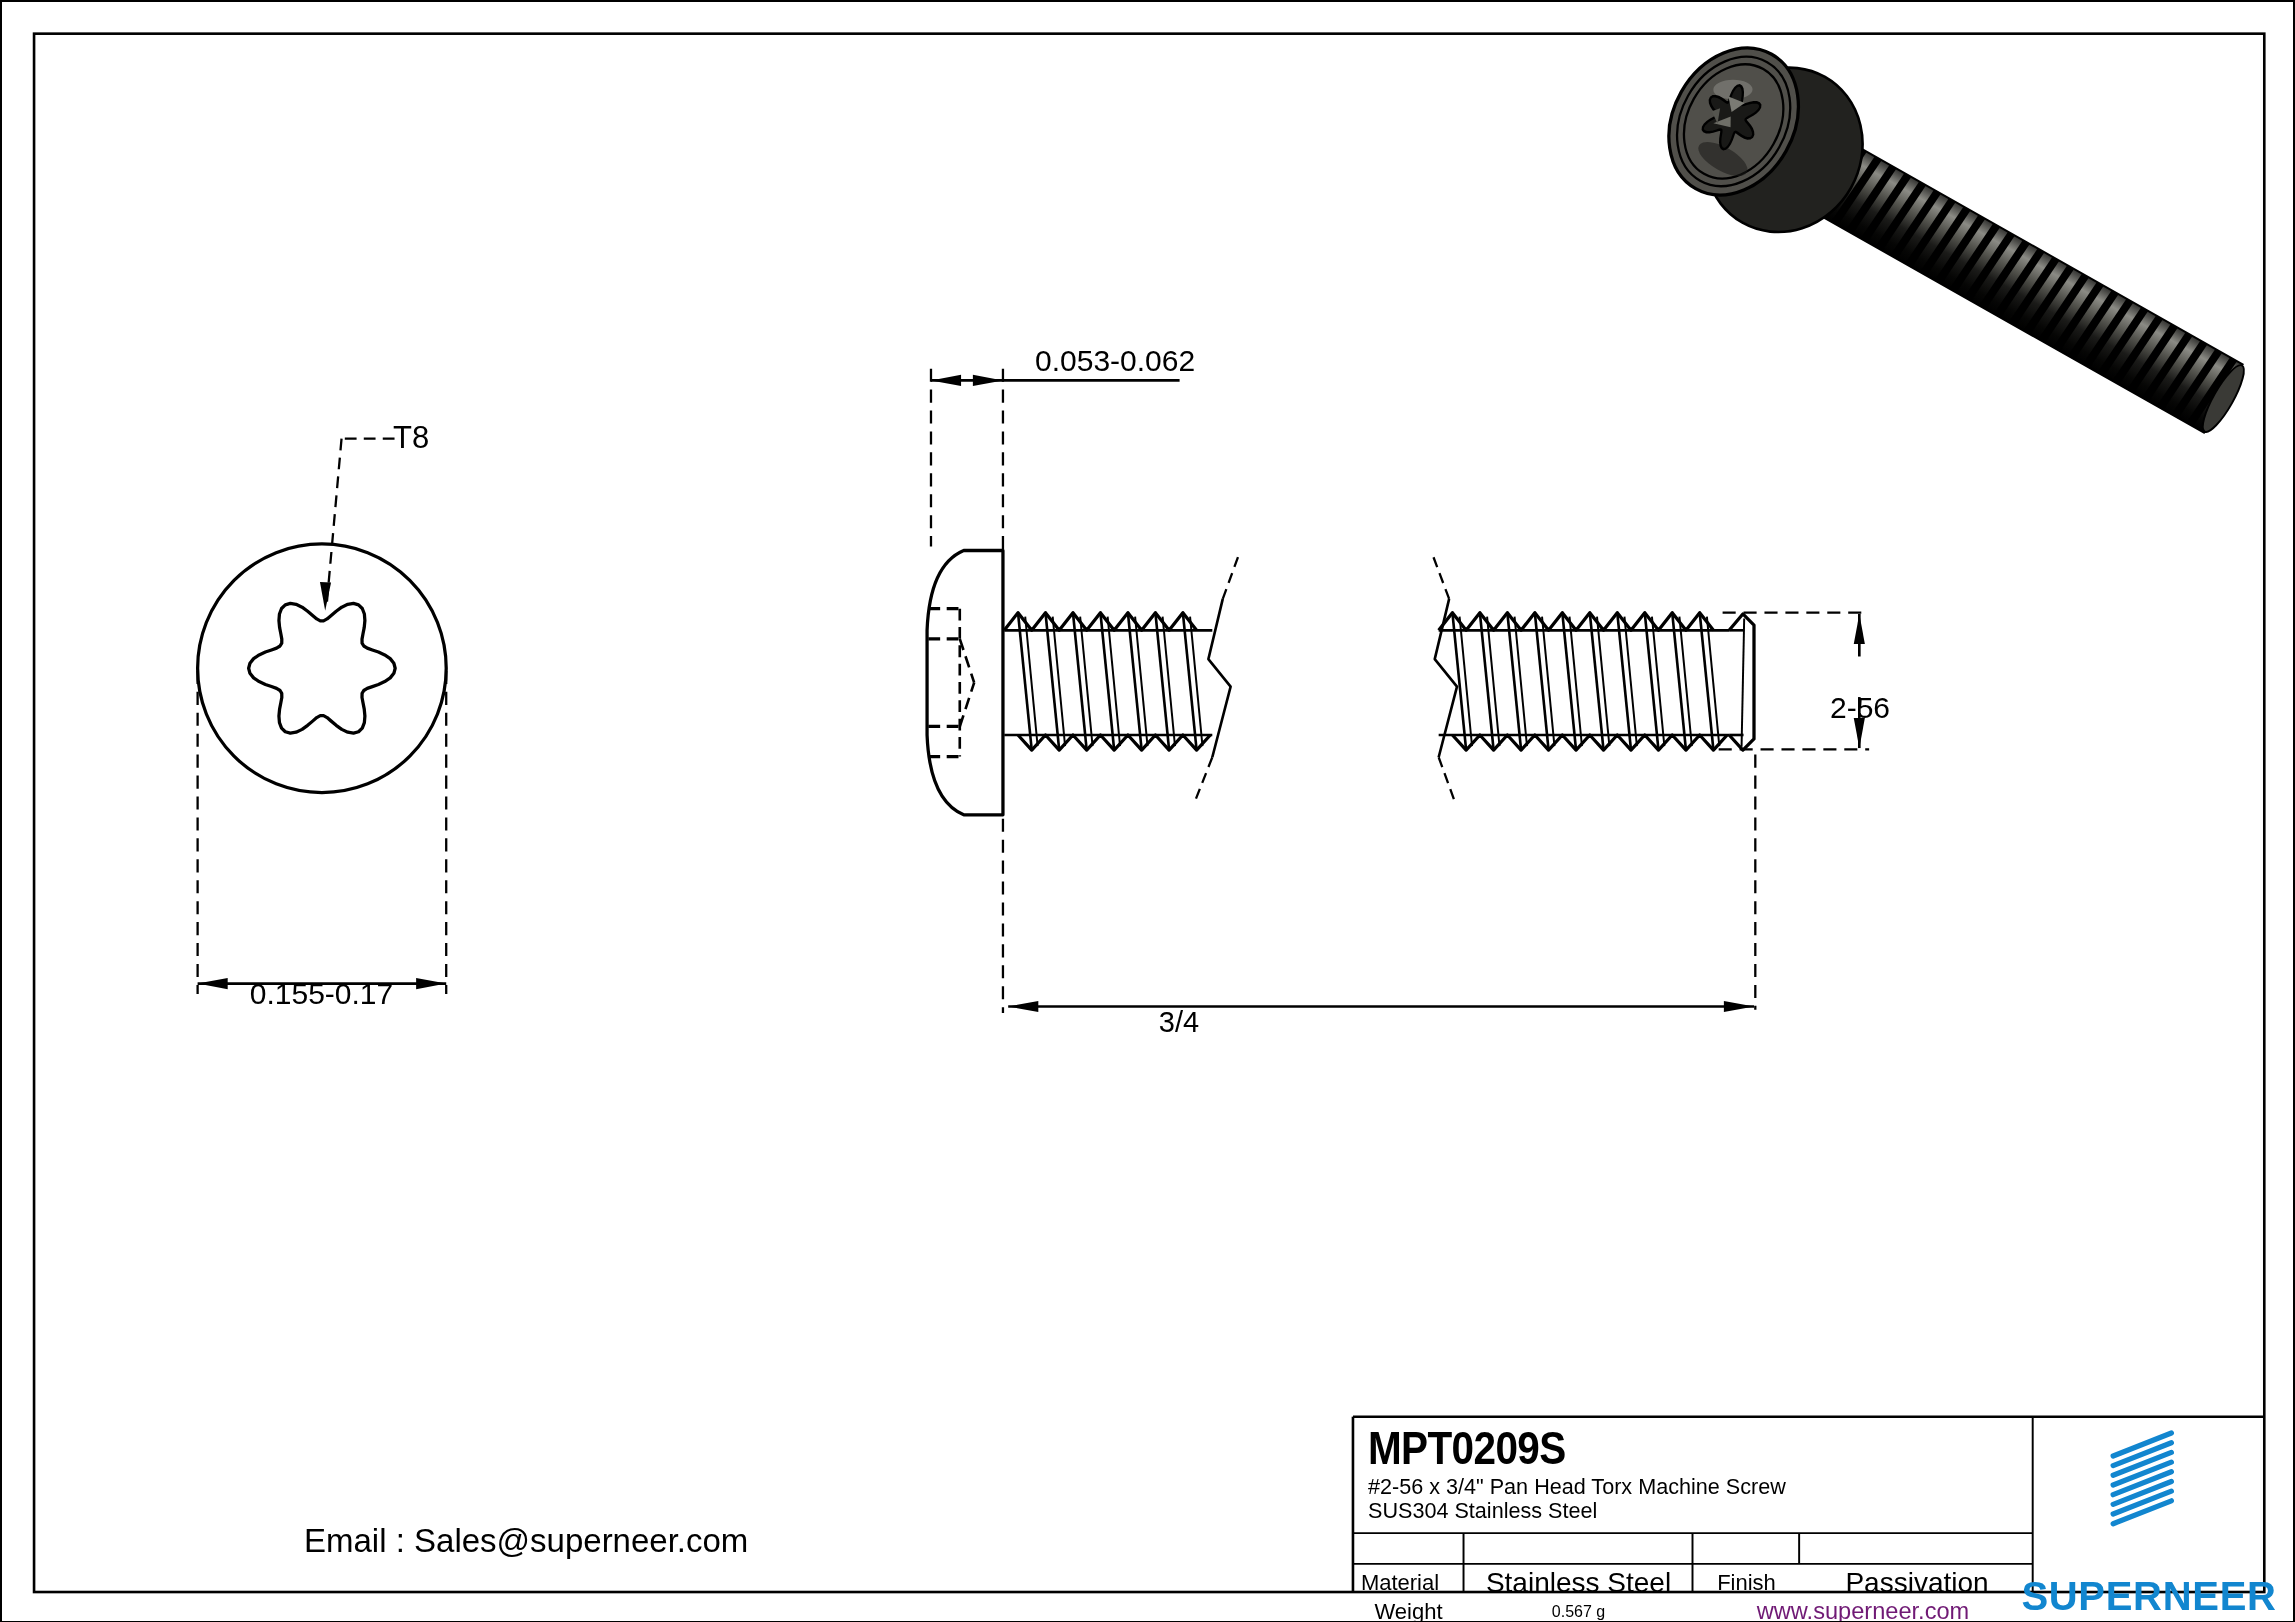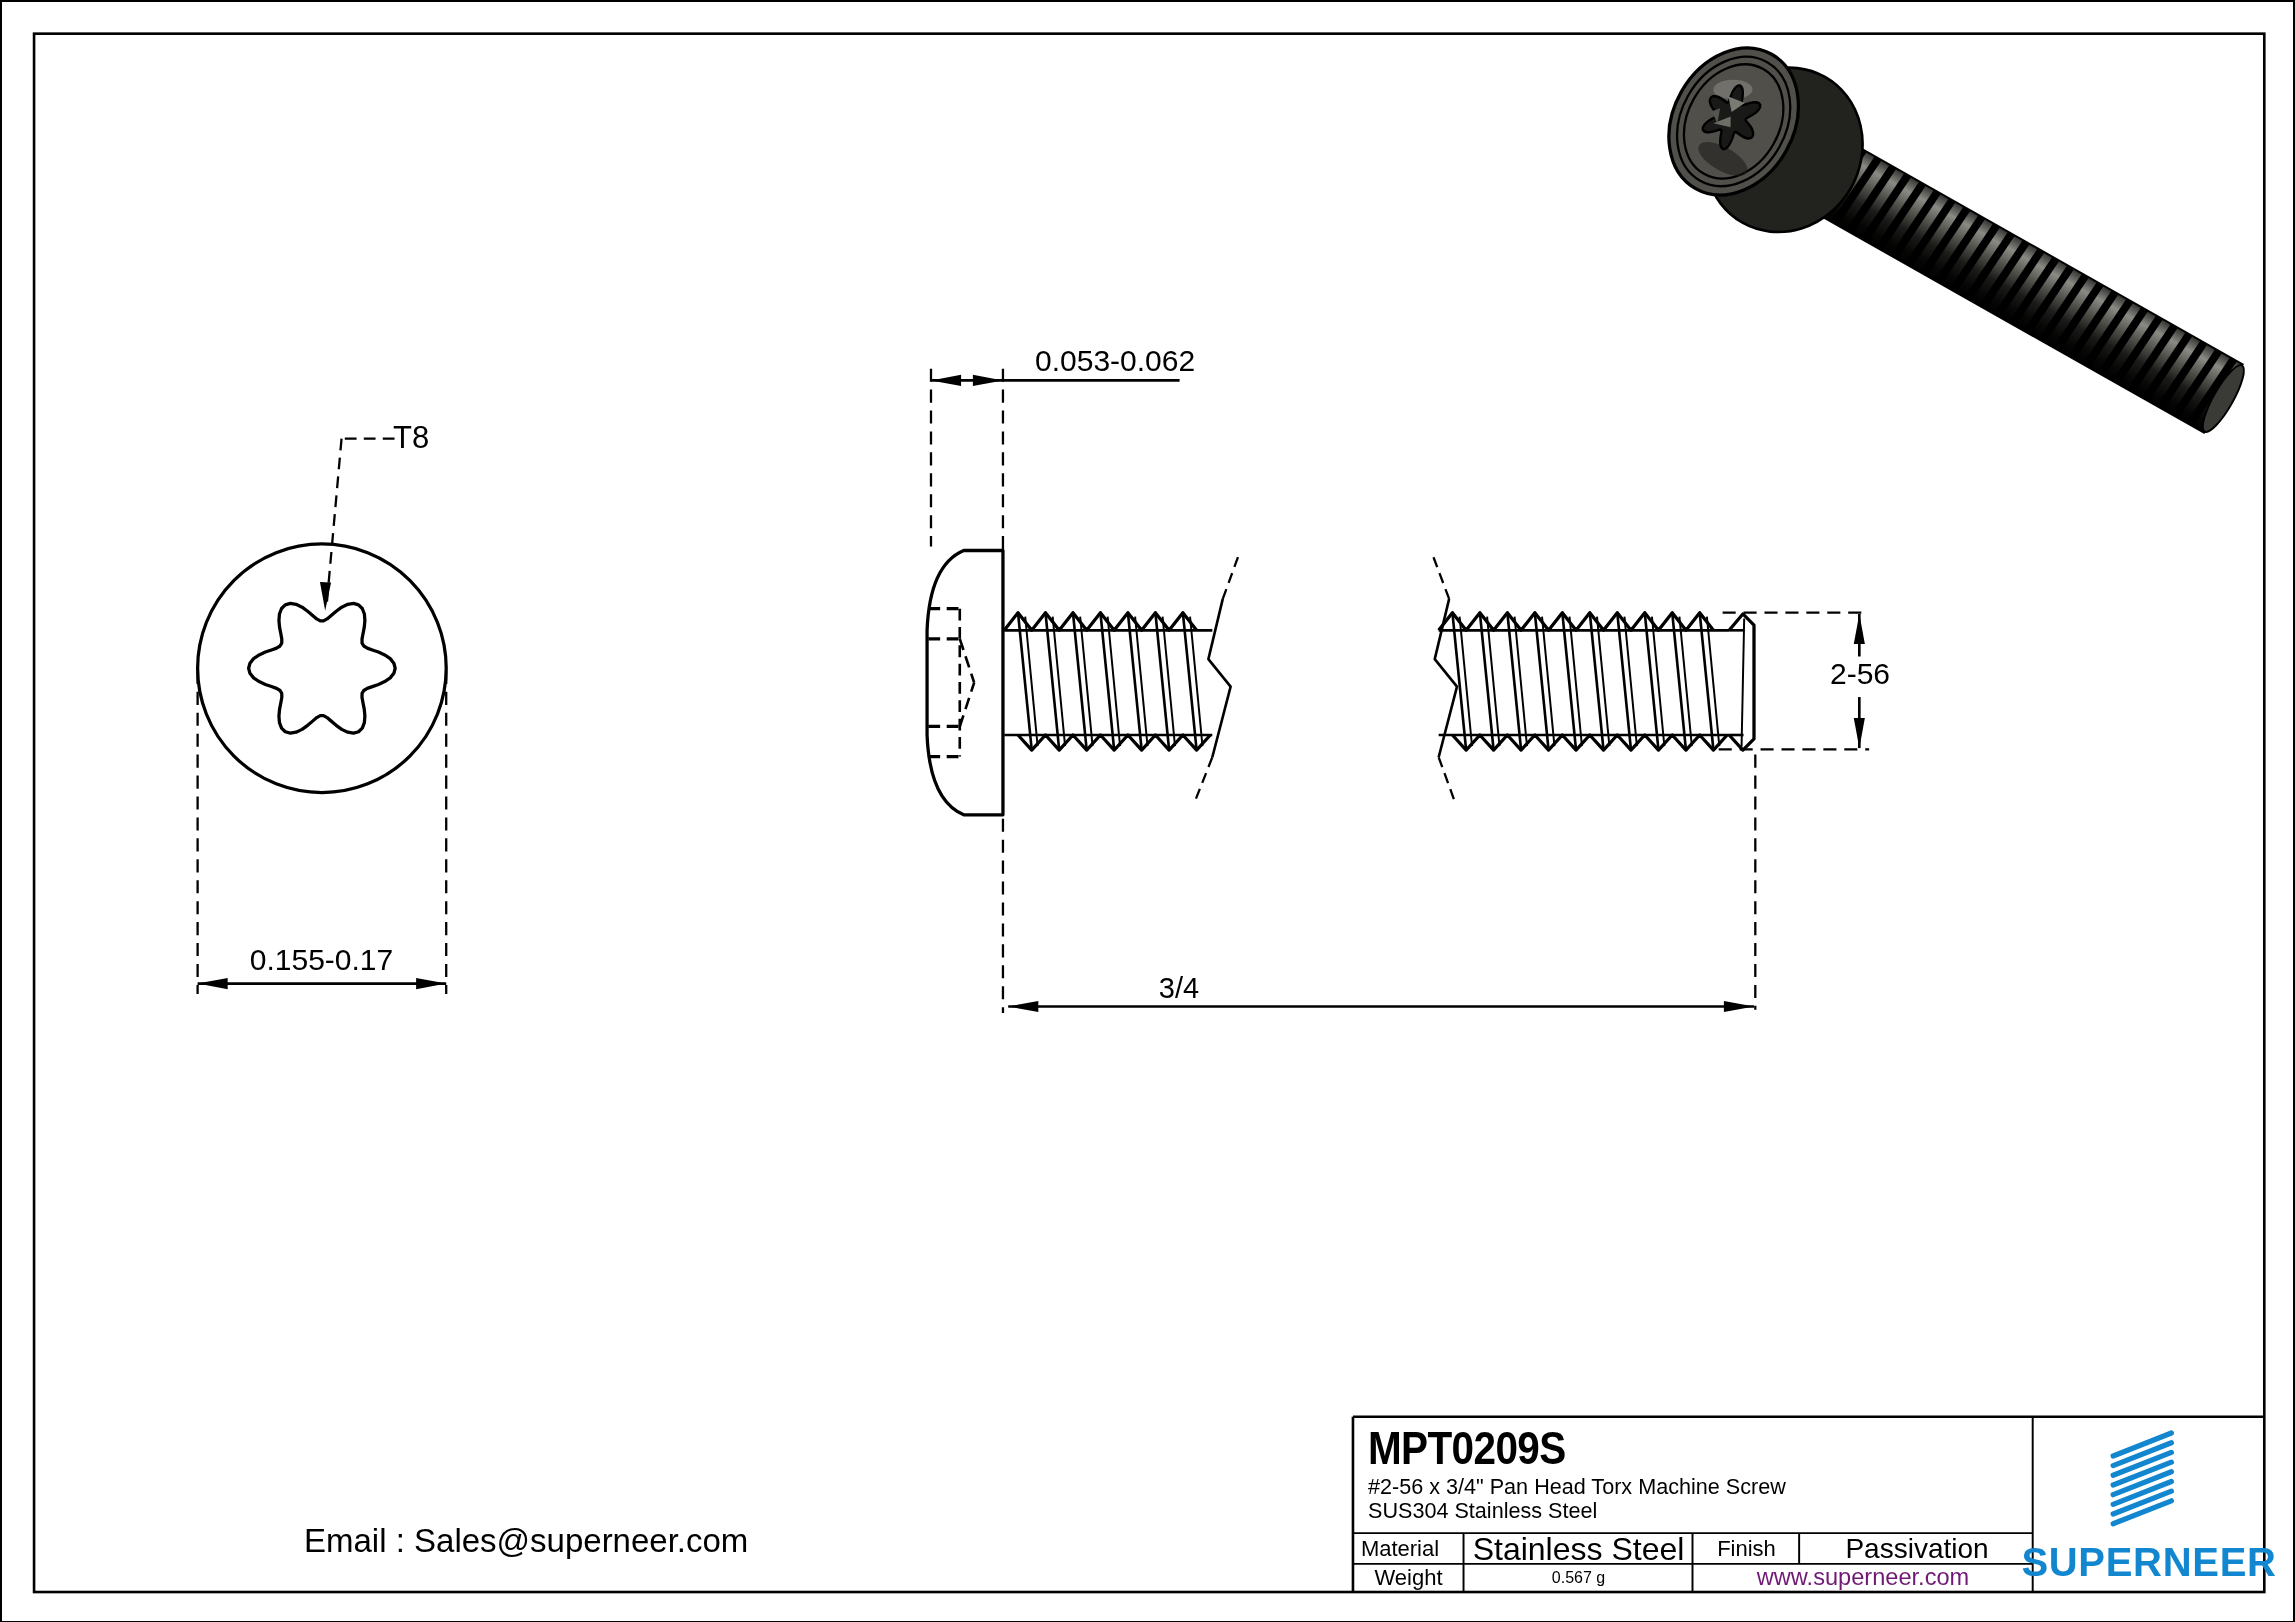--- a/index.html
+++ b/index.html
@@ -4,21 +4,21 @@
 <style>
   html,body{margin:0;padding:0;background:#fff;}
   .page{
     position:relative;width:2295px;height:1623px;background:#fff;
     border:2px solid #000;box-sizing:border-box;overflow:hidden;
     font-family:"Liberation Sans", sans-serif;color:#000;
   }
   svg.draw{position:absolute;left:0;top:0;width:2295px;height:1623px;}
   .abs{position:absolute;line-height:1;white-space:nowrap;}
   .dim{font-size:30px;}
-  .cell{display:flex;align-items:center;justify-content:center;text-align:center;}
+  .cell{display:flex;align-items:center;justify-content:center;text-align:center;margin-top:34px;}
   .pn{font-size:46px;font-weight:bold;transform:scaleX(.88);transform-origin:left top;letter-spacing:-0.7px;}
   .desc{font-size:21.6px;}
   .lblue{color:#1a8ad2;}
 </style>
 </head>
 <body>
 
 <div class="page">
 
   <svg class="draw" id="cad" viewBox="0 0 3508 2480">
@@ -203,21 +203,21 @@
 
   <div class="abs dim cell" style="left:1139px;top:972px;width:76px;font-size:29px;">3/4</div>
 
   <div class="abs" style="left:302px;top:1522px;font-size:33px;">Email : Sales@superneer.com</div>
 
   <div class="abs pn" style="left:1366px;top:1423px;">MPT0209S</div>
   <div class="abs desc" style="left:1366px;top:1474px;">#2-56 x 3/4" Pan Head Torx Machine Screw</div>
   <div class="abs desc" style="left:1366px;top:1498px;text-align:right;">SUS304 Stainless Steel</div>
 
   <div class="abs cell" style="left:1351px;top:1531px;width:94px;height:31px;font-size:22px;">Material</div>
-  <div class="abs cell" style="left:1462px;top:1531px;width:229px;height:31px;font-size:32px;">Stainless Steel</div>
+  <div class="abs cell" style="left:1462px;top:1531px;width:229px;height:31px;font-size:28px;">Stainless Steel</div>
   <div class="abs cell" style="left:1691px;top:1531px;width:107px;height:31px;font-size:22px;">Finish</div>
   <div class="abs cell" style="left:1798px;top:1531px;width:234px;height:31px;font-size:28px;">Passivation</div>
   <div class="abs cell" style="left:1351px;top:1562px;width:111px;height:28px;font-size:22px;">Weight</div>
   <div class="abs cell" style="left:1462px;top:1562px;width:229px;height:28px;font-size:16px;">0.567 g</div>
   <div class="abs cell lblue" style="left: 1691px; top: 1562px; width: 340px; height: 28px; font-size: 23.6px; color: #701a75;">www.superneer.com</div>
 
   <div class="abs cell" style="left: 2031px; top: 1543px; width: 232px; height: 34px; font-size: 40px; font-weight: bold; letter-spacing: 0.7px; color: rgb(18, 134, 207);">SUPERNEER</div>
 </div>
 
 

